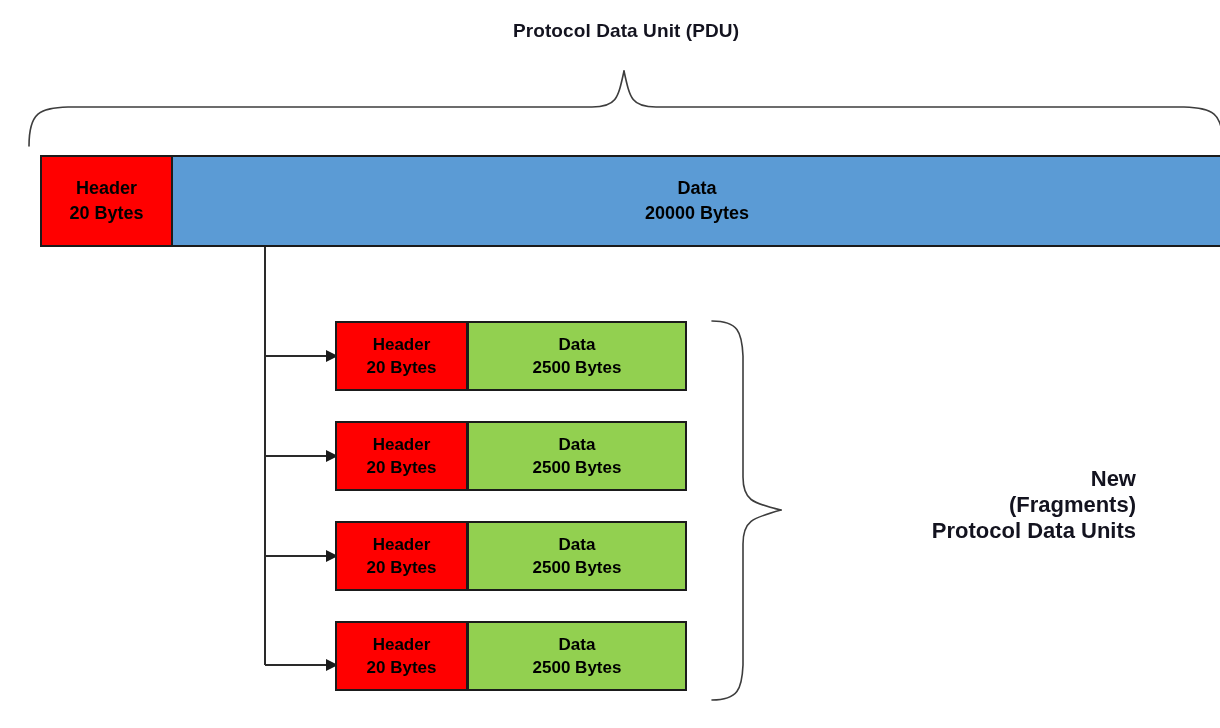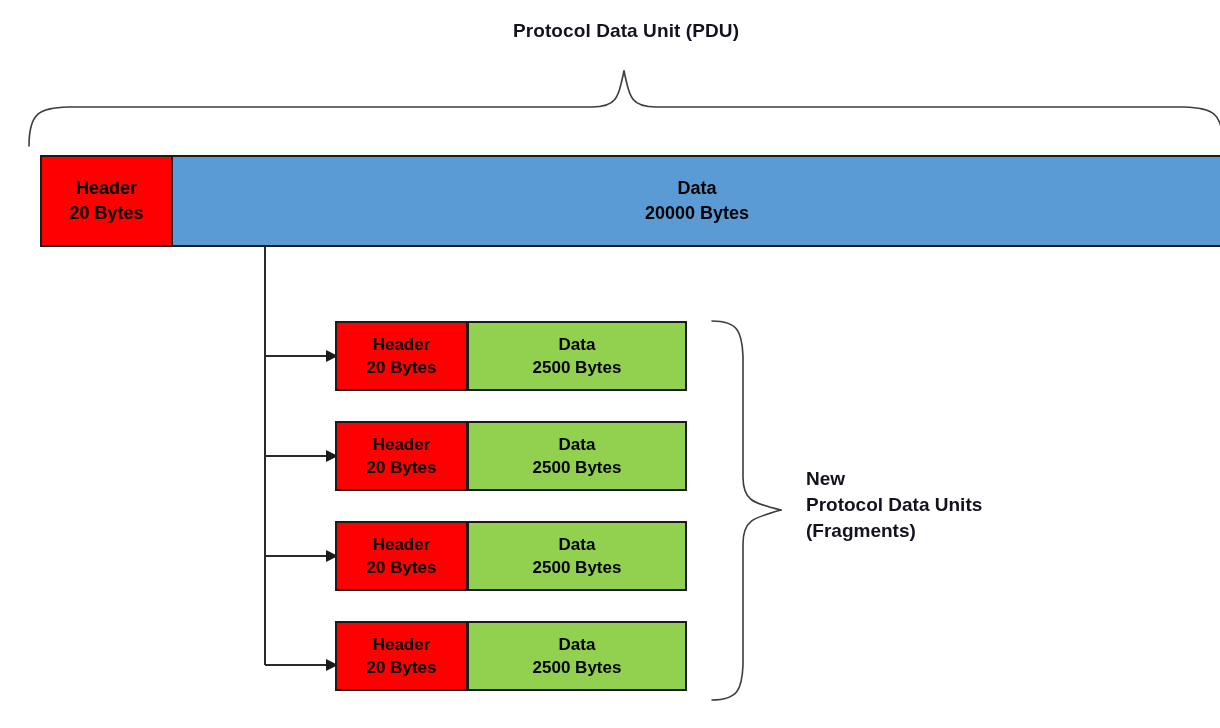--- a/index.html
+++ b/index.html
@@ -35,22 +35,22 @@
     letter-spacing: 0.1px;
     color: #13131f;
     white-space: nowrap;
   }
 
   .label-fragments {
     position: absolute;
     left: 790px;
     top: 466px;
     width: 330px;
-    text-align: left;
-    font-size: 19px;
+    text-align: right;
+    font-size: 22px;
     font-weight: bold;
     line-height: 26px;
     color: #13131f;
   }
   .label-fragments div { white-space: nowrap; }
 
   
   .pdu-bar {
     position: absolute;
     left: 24px;
@@ -222,17 +222,17 @@
       <span>20 Bytes</span>
     </div>
     <div class="seg seg-data">
       <span>Data</span>
       <span>2500 Bytes</span>
     </div>
   </div>
 
   <div class="label-fragments">
     <div>New</div>
+    <div>(Fragments)</div>
     <div>Protocol Data Units</div>
-    <div>(Fragments)</div>
   </div>
 
 </div>
 
 </body></html>

